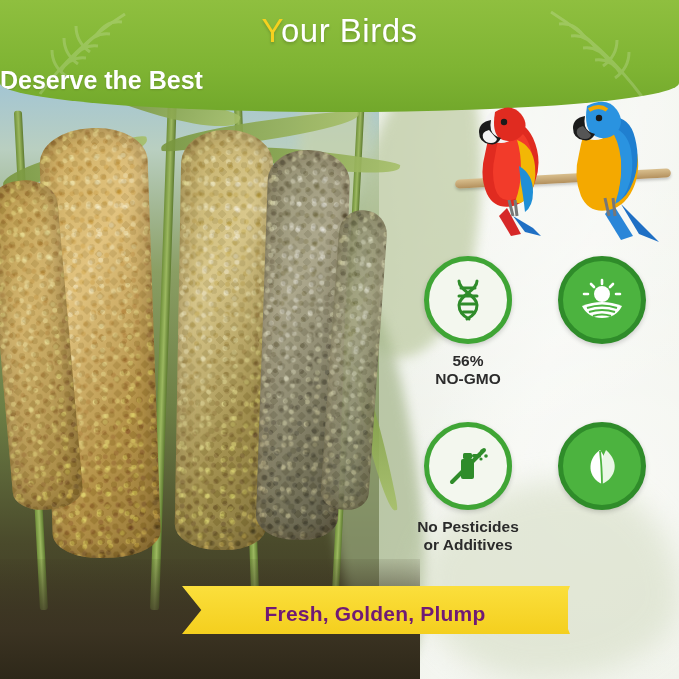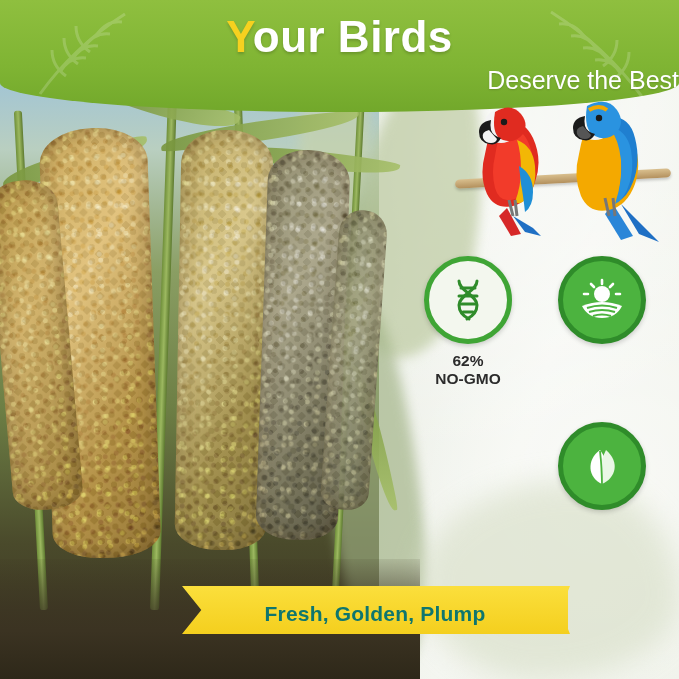--- a/index.html
+++ b/index.html
@@ -82,32 +82,32 @@
   }
   .banner .wheatdeco{
     position:absolute;opacity:.18;
   }
   .wd1{left:30px;top:6px;width:140px;height:90px;}
   .wd2{right:24px;top:4px;width:150px;height:96px;transform:scaleX(-1);}
   .headline{
     position:absolute;left:0;right:0;top:12px;
     text-align:center;
     color:#ffffff;
-    font-size:44px;
-    font-weight:bold;
+    font-size:33px;
+    font-weight:normal;
     letter-spacing:.5px;
     text-shadow:0 2px 3px rgba(0,0,0,.18);
   }
   .headline .accent{color:#f6d11f;}
   .subhead{
     position:absolute;left:0;right:0;top:66px;
-    text-align:right;
+    text-align:left;
     color:#ffffff;
     font-size:25px;
-    font-weight:normal;
+    font-weight:bold;
     text-shadow:0 1px 2px rgba(0,0,0,.15);
   }
 
   
   .parrots{position:absolute;left:455px;top:96px;width:220px;height:150px;}
   .perch{
     position:absolute;left:0px;top:78px;width:216px;height:9px;
     background:linear-gradient(180deg,#d9bf8e,#b3905d);
     border-radius:5px;transform:rotate(-3deg);
     box-shadow:0 2px 3px rgba(0,0,0,.2);
@@ -148,21 +148,21 @@
     clip-path:polygon(0 0,100% 0,100% 100%,0 100%,5% 50%);
   }
   .ribbon-right-notch{
     position:absolute;left:538px;top:586px;width:32px;height:48px;
     background:linear-gradient(180deg,#fbdf3c,#f4cf1e);
     clip-path:polygon(0 0, 100% 0, 70% 50%, 100% 100%, 0 100%);
   }
   .ribbon-text{
     position:absolute;left:182px;top:586px;width:386px;height:56px;
     display:flex;align-items:center;justify-content:center;
-    font-size:21px;font-weight:bold;color:#0f766e;
+    font-size:21px;font-weight:bold;color:#701a75;
     letter-spacing:.2px;
   }
 </style>
 </head>
 <body>
 
 <div class="poster">
 
   <div class="bg">
     <div class="bg-sky"></div>
@@ -262,41 +262,60 @@
     <div class="feat f1">
       <div class="badge">
         <svg width="46" height="46" viewBox="0 0 46 46">
           <g stroke="#2f8c2a" stroke-width="3" fill="none" stroke-linecap="round">
             <path d="M14 4 C14 14 32 18 32 28 C32 36 26 40 22 42"></path>
             <path d="M32 4 C32 14 14 18 14 28 C14 36 20 40 24 42"></path>
             <path d="M16 11 L30 11 M14 19 L32 19 M15 27 L31 27 M18 35 L28 35"></path>
           </g>
         </svg>
       </div>
-      <div class="feat-label">62%
+      <div class="feat-label">56%
 NO-GMO</div>
     </div>
 
     <div class="feat f2">
       <div class="badge filled">
         <svg width="48" height="48" viewBox="0 0 48 48">
           <circle cx="24" cy="18" r="8" fill="#ffffff"></circle>
           <g stroke="#ffffff" stroke-width="2.6" stroke-linecap="round">
             <path d="M24 4 v4 M10 18 h-4 M38 18 h4 M13 8 l3 3 M35 8 l-3 3"></path>
           </g>
           <path d="M4 30 q20 -8 40 0 q-6 12 -20 12 q-14 0 -20 -12 Z" fill="#ffffff"></path>
           <g stroke="#4cb33f" stroke-width="2" fill="none">
             <path d="M9 32 q15 -5 30 0"></path>
               <path d="M11 36 q13 -4 26 0"></path>
               <path d="M15 40 q9 -3 18 0"></path>
           </g>
         </svg>
       </div>
     </div>
 
+    <div class="feat f3">
+      <div class="badge">
+        <svg width="46" height="46" viewBox="0 0 46 46">
+          <g fill="#2f8c2a">
+            <rect x="16" y="16" width="13" height="20" rx="2"></rect>
+            <rect x="18" y="10" width="9" height="6" rx="1.5"></rect>
+            <rect x="27" y="11" width="9" height="3.5" rx="1.5"></rect>
+          </g>
+          <g fill="#2f8c2a">
+            <circle cx="37" cy="8" r="1.8"></circle>
+              <circle cx="41" cy="13" r="1.8"></circle>
+              <circle cx="36" cy="16" r="1.6"></circle>
+          </g>
+          <line x1="7" y1="39" x2="39" y2="7" stroke="#2f8c2a" stroke-width="4" stroke-linecap="round"></line>
+        </svg>
+      </div>
+      <div class="feat-label">No Pesticides
+or Additives</div>
+    </div>
 
     <div class="feat f4">
       <div class="badge filled">
         <svg width="48" height="48" viewBox="0 0 48 48">
           <path d="M24 42 C10 36 8 18 22 8 C30 18 32 32 24 42 Z" fill="#ffffff"></path>
           <path d="M24 42 C38 36 42 20 28 8 C22 20 20 32 24 42 Z" fill="#eaf7e6"></path>
           <path d="M24 42 C24 30 23 18 22 9" stroke="#4cb33f" stroke-width="1.8" fill="none"></path>
         </svg>
       </div>
     </div>

